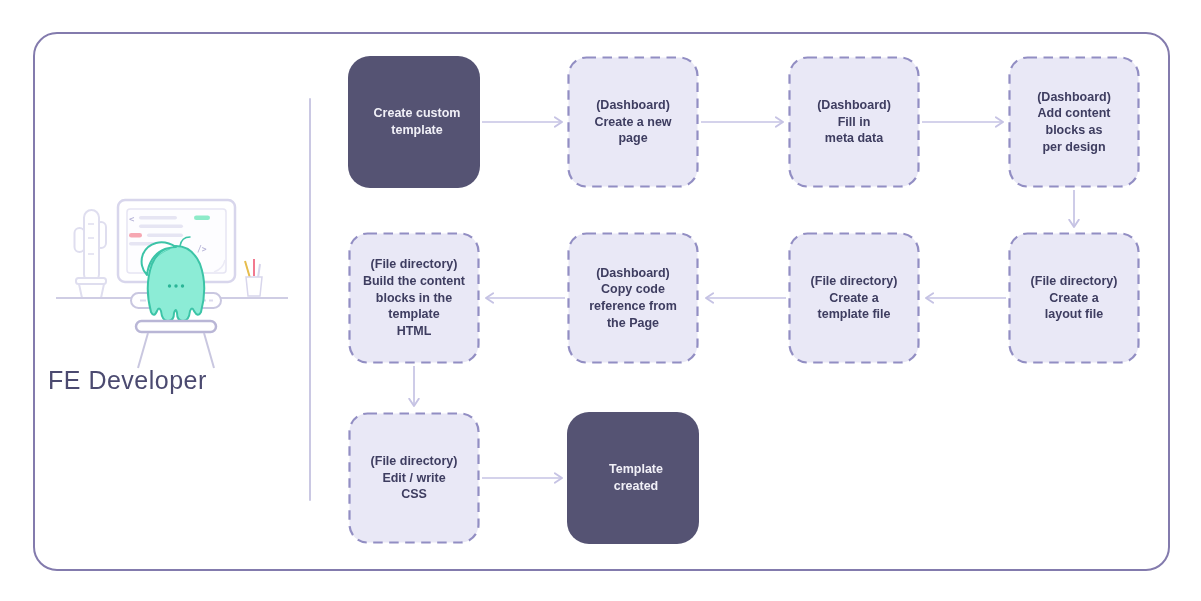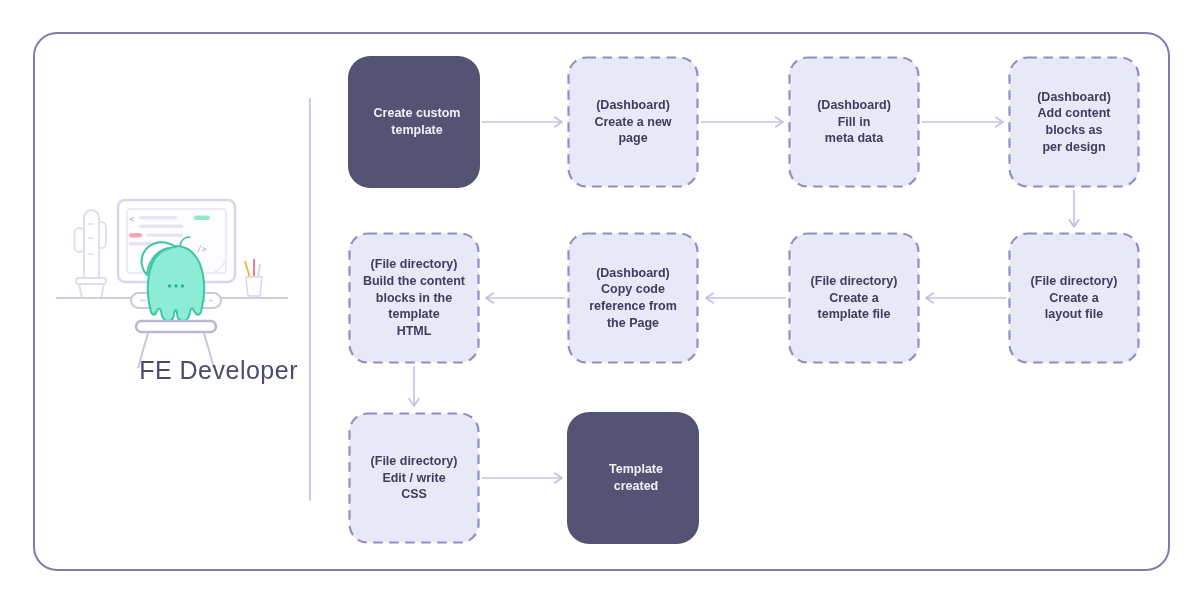--- a/index.html
+++ b/index.html
@@ -10,22 +10,22 @@
   .frame{
     position:absolute;left:33px;top:32px;width:1133px;height:535px;
     border:2px solid #837bad;border-radius:24px;background:#ffffff;
   }
   .divider{
     position:absolute;left:309px;top:98px;width:2px;height:403px;
     background:#cac8e3;border-radius:1px;
   }
   .illustration{position:absolute;left:48px;top:190px;width:250px;height:185px;}
   .role-label{
-    position:absolute;left:48px;top:356px;width:250px;
-    text-align:right;font-size:25px;font-weight:500;letter-spacing:.5px;
+    position:absolute;left:48px;top:366px;width:250px;
+    text-align:left;font-size:25px;font-weight:500;letter-spacing:.5px;
     color:#4b4a70;
   }
   .node{
     position:absolute;width:132px;height:132px;
     display:flex;align-items:center;justify-content:center;
     box-sizing:border-box;text-align:center;
   }
   .node .node-label{
     position:relative;z-index:2;white-space:pre-line;
     font-size:12.5px;font-weight:700;line-height:1.33;color:#3e3d60;

